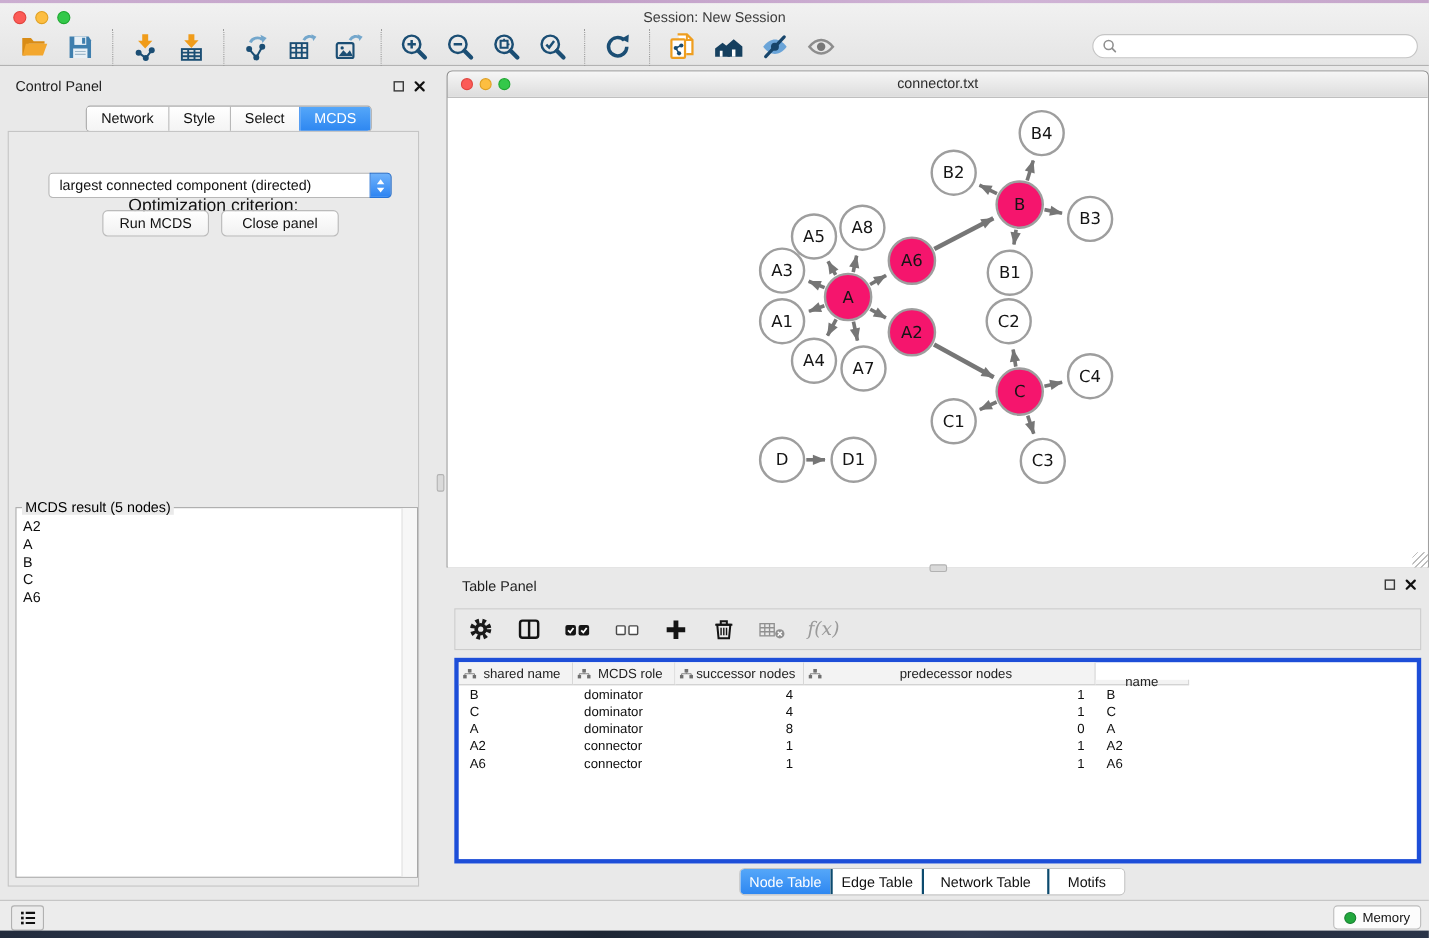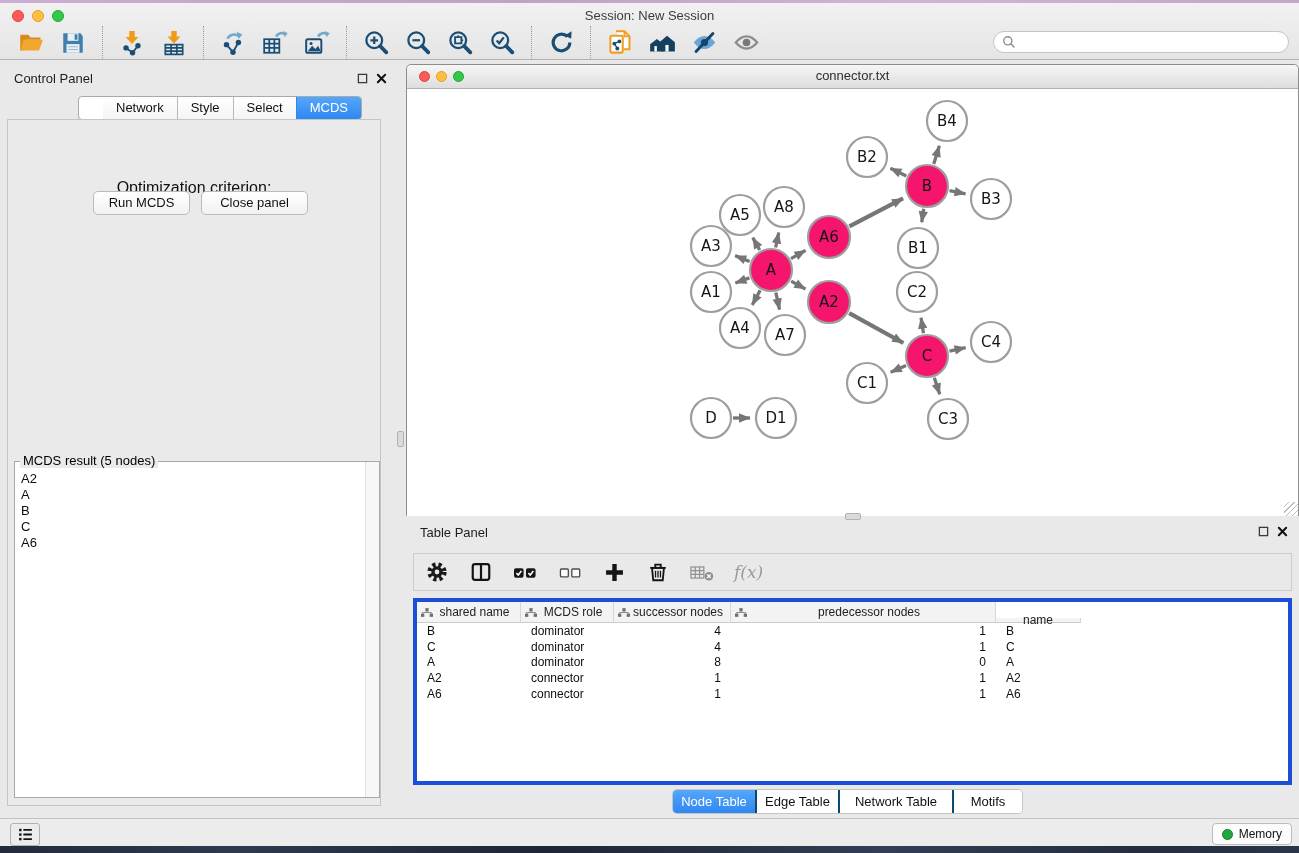--- a/index.html
+++ b/index.html
@@ -19,21 +19,21 @@
   .tb-group{display:flex;align-items:center;gap:4px;padding:0 10px;}
   .tb-btn{width:38px;height:30px;display:flex;align-items:center;justify-content:center;}
   .tb-sep{width:0;height:34px;border-left:1px dotted #9c9c9c;}
   .search-box{right:10px;top:31px;width:296px;height:22px;background:#fff;border:1px solid #c5c5c5;border-radius:12px;display:flex;align-items:center;padding-left:8px;box-sizing:border-box;gap:5px;}
   .search-input{border:none;outline:none;flex:1;font-size:12px;background:transparent;height:18px;}
   
   .panel-title{font-size:13px;color:#1e1e1e;}
   .winicons{display:flex;gap:8px;align-items:center;}
   .winicons span{display:flex;}
   
-  .cp-tabs{left:78px;top:96px;height:22px;display:flex;border:1px solid #a9a9a9;border-radius:4px;overflow:hidden;background:#fff;padding-left:24px;}
+  .cp-tabs{left:78px;top:96px;height:22px;display:flex;border:1px solid #a9a9a9;border-radius:4px;overflow:hidden;background:#fff;}
   .cp-tab{padding:0 13px;font-size:13px;line-height:22px;color:#111;border-left:1px solid #b8b8b8;background:linear-gradient(#ffffff,#f4f4f4);}
   .cp-tab:first-child{border-left:none;}
   .cp-tab.sel{background:linear-gradient(#55a7f9,#2e87f1);color:#fff;border-left-color:#2e87f1;}
   .cp-body{left:7px;top:119px;width:374px;height:687px;background:#eaeaea;border:1px solid #c5c5c5;box-sizing:border-box;}
   .opt-label{left:0;top:15px;width:100%;text-align:center;font-size:16px;color:#101010;margin-top:44px;}
   .dd{left:36px;top:37px;width:312px;height:23px;background:#fff;border:1px solid #b7b7b7;border-radius:4px;box-sizing:border-box;}
   .dd-text{position:absolute;left:9px;top:0;line-height:21px;font-size:13px;color:#111;white-space:nowrap;}
   .dd-step{position:absolute;right:-1px;top:-1px;width:20px;height:23px;border-radius:0 4px 4px 0;background:linear-gradient(#6fb2fb,#2d84f2);border:1px solid #2673d6;box-sizing:border-box;display:flex;align-items:center;justify-content:center;}
   .btn{height:24px;background:linear-gradient(#ffffff,#f1f1f1);border:1px solid #bbb;border-radius:5px;font-size:13px;color:#111;text-align:center;line-height:22px;box-sizing:border-box;}
   .result-box{left:6px;top:341px;width:366px;height:337px;background:#fff;border:1px solid #a8a8a8;box-sizing:border-box;}
@@ -290,20 +290,29 @@
   </div>
 <div class="abs cp-tabs" id="cp-tabs">
     <div class="cp-tab">Network</div>
     <div class="cp-tab">Style</div>
     <div class="cp-tab">Select</div>
     <div class="cp-tab sel">MCDS</div>
   </div>
 
 <div class="abs cp-body">
   <div class="abs opt-label">Optimization criterion:</div>
+  <div class="abs dd">
+    <span class="dd-text">largest connected component (directed)</span>
+    <span class="dd-step">
+        <svg width="10" height="14" viewBox="0 0 10 14">
+          <path d="M5 1L8.4 5.4H1.6z" fill="#fff"></path>
+          <path d="M5 13L1.6 8.6h6.8z" fill="#fff"></path>
+        </svg>
+      </span>
+  </div>
   <div class="abs btn" style="left:85px;top:71px;width:97px;">Run MCDS</div>
   <div class="abs btn" style="left:193px;top:71px;width:107px;">Close panel</div>
   <div class="abs result-box">
     <span class="result-legend">MCDS result (5 nodes)</span>
     <div class="result-list" id="result-list">
         <div>A2</div>
         <div>A</div>
         <div>B</div>
         <div>C</div>
         <div>A6</div>

